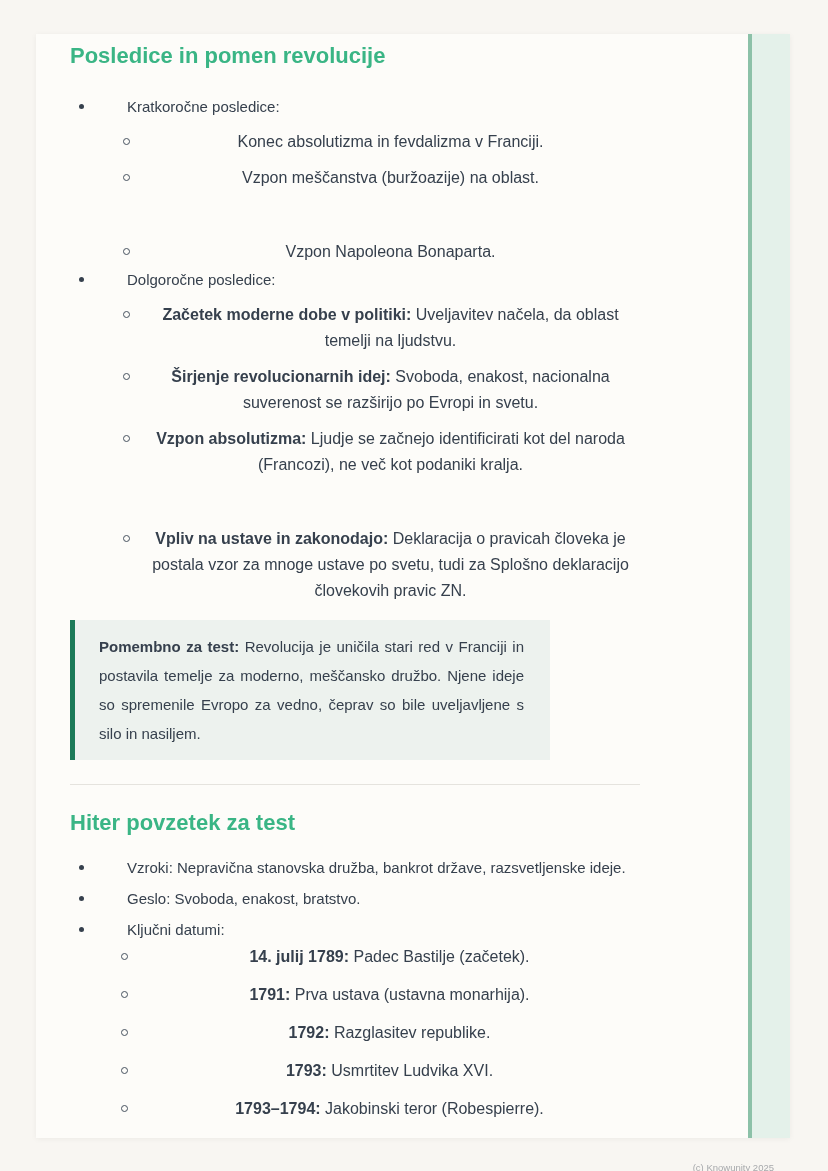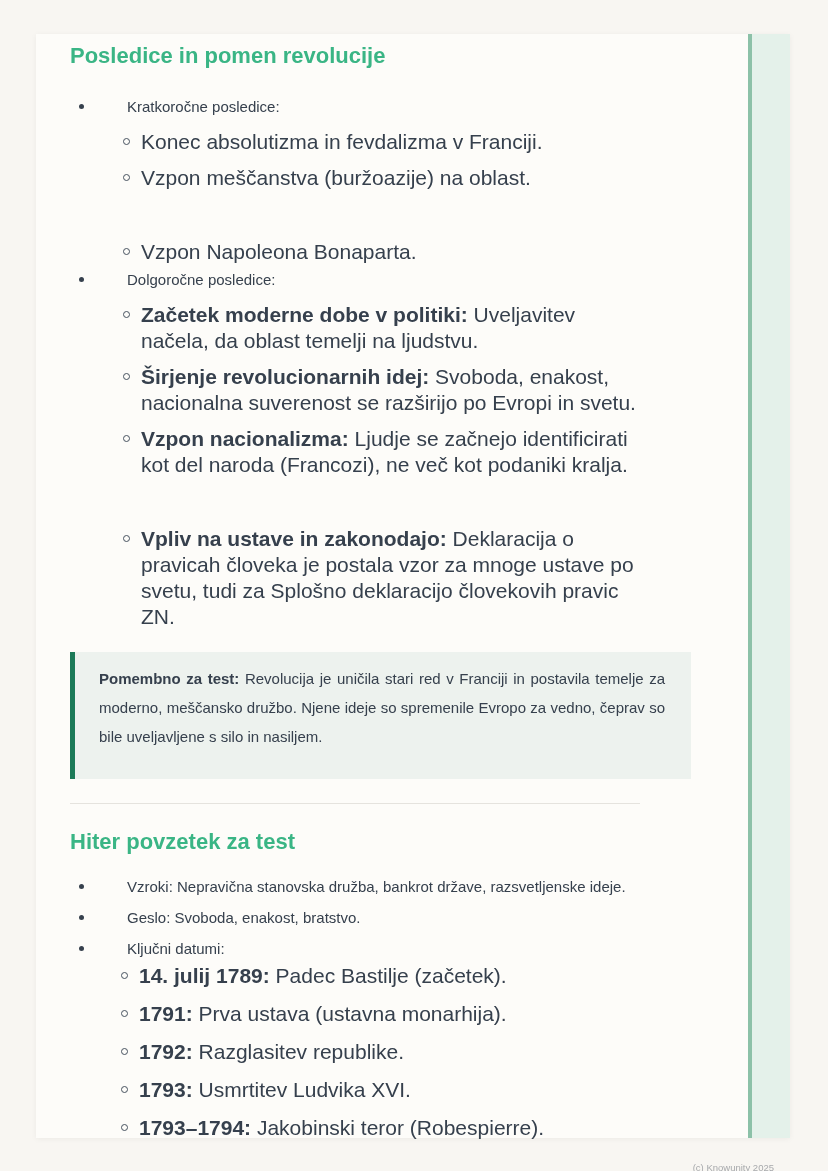--- a/index.html
+++ b/index.html
@@ -66,40 +66,41 @@
     position:absolute;left:1px;top:10px;
     width:5px;height:5px;border-radius:50%;
     background:var(--text);
   }
   .l1>li>.li-text>strong{font-weight:normal;margin-left:32px;}
   .l2{margin:10px 0 0 28px;}
   .l2>li{
     position:relative;
     padding-left:18px;
     margin-bottom:10px;
-    font-size:21px;
+    font-size:16px;
     line-height:26px;
+    text-align:center;
   }
   .l2>li:last-child{margin-bottom:0;margin-top:48px;}
   .l2>li::before{
     content:"";
     position:absolute;left:0;top:9px;
     width:5px;height:5px;border-radius:50%;
     border:1.5px solid #47525f;
     background:transparent;
   }
   .l1.tight>li{margin-bottom:6px;}
   .l1.tight .l2{margin-top:2px;margin-left:26px;}
   .l1.tight .l2>li{margin-bottom:12px;}
   .callout{
-    margin-top:22px;
-    width:621px;
+    margin-top:16px;
+    width:480px;
     background:var(--callout-bg);
     border-left:5px solid var(--dark-green);
-    padding:12px 26px 28px 24px;
+    padding:12px 26px 12px 24px;
   }
   .callout p{
     margin:0;
     font-size:15px;
     line-height:29px;
     text-align:justify;
   }
   .callout strong{font-weight:bold;}
   hr.divider{
     border:none;
@@ -130,21 +131,21 @@
 
       <ul class="l1" id="list1">
           <li><span class="li-text"><strong>Kratkoročne posledice:</strong></span><ul class="l2">
               <li><span class="li-text">Konec absolutizma in fevdalizma v Franciji.</span></li>
               <li><span class="li-text">Vzpon meščanstva (buržoazije) na oblast.</span></li>
               <li><span class="li-text">Vzpon Napoleona Bonaparta.</span></li>
             </ul></li>
           <li><span class="li-text"><strong>Dolgoročne posledice:</strong></span><ul class="l2">
               <li><span class="li-text"><strong>Začetek moderne dobe v politiki:</strong> Uveljavitev načela, da oblast temelji na ljudstvu.</span></li>
               <li><span class="li-text"><strong>Širjenje revolucionarnih idej:</strong> Svoboda, enakost, nacionalna suverenost se razširijo po Evropi in svetu.</span></li>
-              <li><span class="li-text"><strong>Vzpon nacionalizma:</strong> Ljudje se začnejo identificirati kot del naroda (Francozi), ne več kot podaniki kralja.</span></li>
+              <li><span class="li-text"><strong>Vzpon absolutizma:</strong> Ljudje se začnejo identificirati kot del naroda (Francozi), ne več kot podaniki kralja.</span></li>
               <li><span class="li-text"><strong>Vpliv na ustave in zakonodajo:</strong> Deklaracija o pravicah človeka je postala vzor za mnoge ustave po svetu, tudi za Splošno deklaracijo človekovih pravic ZN.</span></li>
             </ul></li>
         </ul>
 
       <div class="callout">
         <p><strong>Pomembno za test:</strong><span> Revolucija je uničila stari red v Franciji in postavila temelje za moderno, meščansko družbo. Njene ideje so spremenile Evropo za vedno, čeprav so bile uveljavljene s silo in nasiljem.</span></p>
       </div>
 
       <hr class="divider">
 

